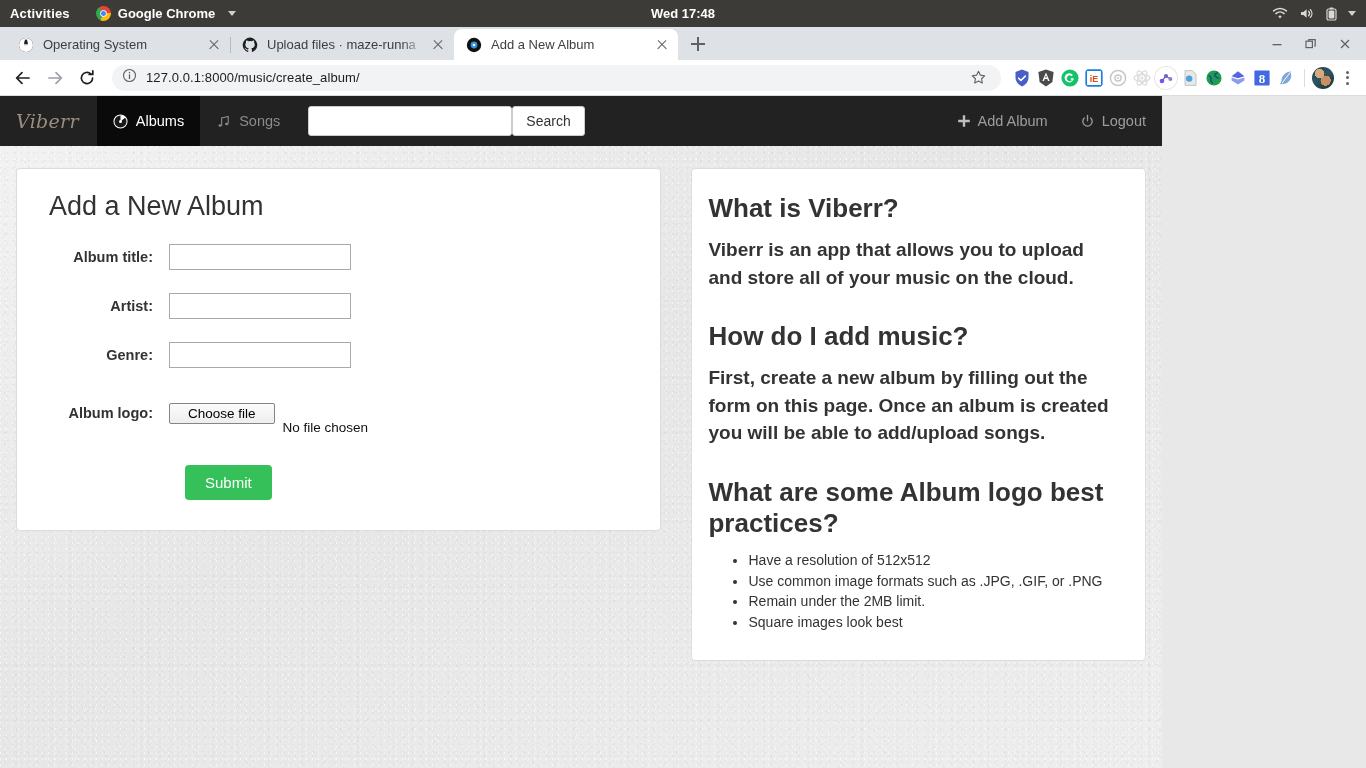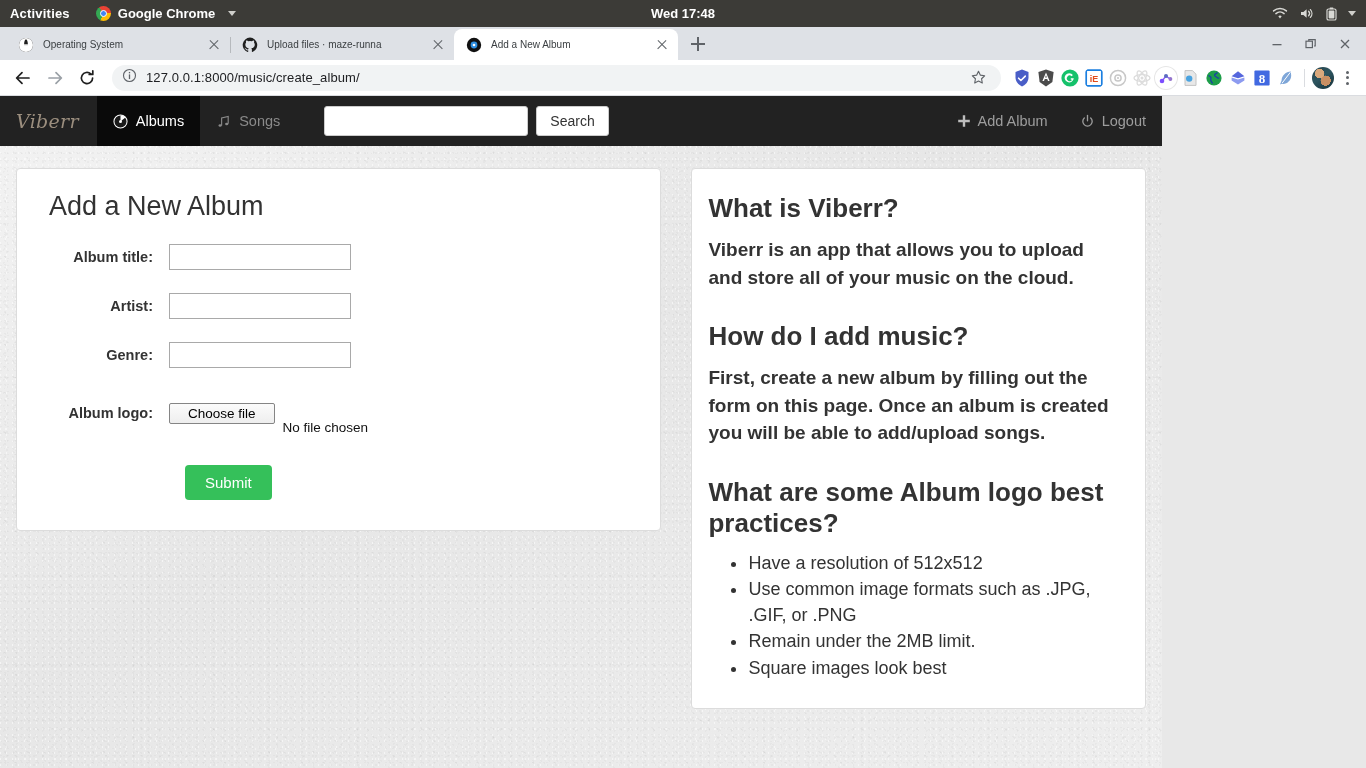--- a/index.html
+++ b/index.html
@@ -55,21 +55,21 @@
     height: 33px; width: 100%;
     background: #dee1e6;
     display: flex; align-items: flex-end;
     padding-left: 6px;
     position: relative;
   }
   .tab {
     height: 31px; width: 224px;
     display: flex; align-items: center;
     padding: 0 8px 0 12px;
-    font-size: 10px; color: #3c4043;
+    font-size: 13px; color: #3c4043;
     position: relative;
   }
   .tab.inactive { }
   .tab.inactive + .tab.inactive::before,
   .tab.inactive::before {
     content: ""; position: absolute; left: 0; top: 8px;
     width: 1px; height: 16px; background: #b6b9bd;
   }
   .tab:first-child::before { display: none; }
   .tab.active {
@@ -186,22 +186,22 @@
     font-style: italic; font-size: 19px; color: #9b8e7e;
     letter-spacing: .3px;
   }
   .nav-item {
     display: flex; align-items: center; gap: 8px;
     padding: 0 16px; color: #8a8a8a; font-size: 14.5px;
   }
   .nav-item.active { background: #0a0a0a; color: #ffffff; }
   .nav-item svg { display: block; }
   .searchform {
-    display: flex; align-items: center; gap: 8px;
-    margin-left: 28px; align-self: center;
+    display: flex; align-items: center; 
+    margin-left: 12px; align-self: center;
   }
   .searchinput {
     width: 204px; height: 30px;
     border: 1px solid #cccccc; border-radius: 3px;
     background: #ffffff; padding: 0 8px;
     font-size: 14px; font-family: "Liberation Sans", sans-serif;
   }
   .searchbtn {
     height: 30px; padding: 0 13px;
     background: #ffffff; border: 1px solid #cccccc; border-radius: 3px;
@@ -252,21 +252,21 @@
     margin-left: 144px;
     background: #35c05a; border: none; border-radius: 4px;
     color: #ffffff; font-size: 15px; padding: 9px 20px;
     cursor: pointer; font-family: "Liberation Sans", sans-serif;
   }
 
   .info-h { font-size: 26px; font-weight: bold; color: #333333; margin: 6px 0 12px 0; }
   .info-h.second { margin-top: 30px; }
   .info-p { font-size: 19px; color: #333333; line-height: 1.45; margin: 0; font-weight: bold; }
   .info-list { margin: 10px 0 0 0; padding-left: 40px; }
-  .info-list li { font-size: 18px; color: #333333; line-height: 1.42; margin-bottom: 1px; }
+  .info-list li { font-size: 14px; color: #333333; line-height: 1.42; margin-bottom: 1px; }
 </style>
 </head>
 <body>
 
 <div class="gnome-bar">
   <div class="gnome-activities">Activities</div>
   <div class="gnome-app">
     <span class="chrome-logo"></span>
     <span>Google Chrome</span>
     <span class="gnome-caret"></span>

